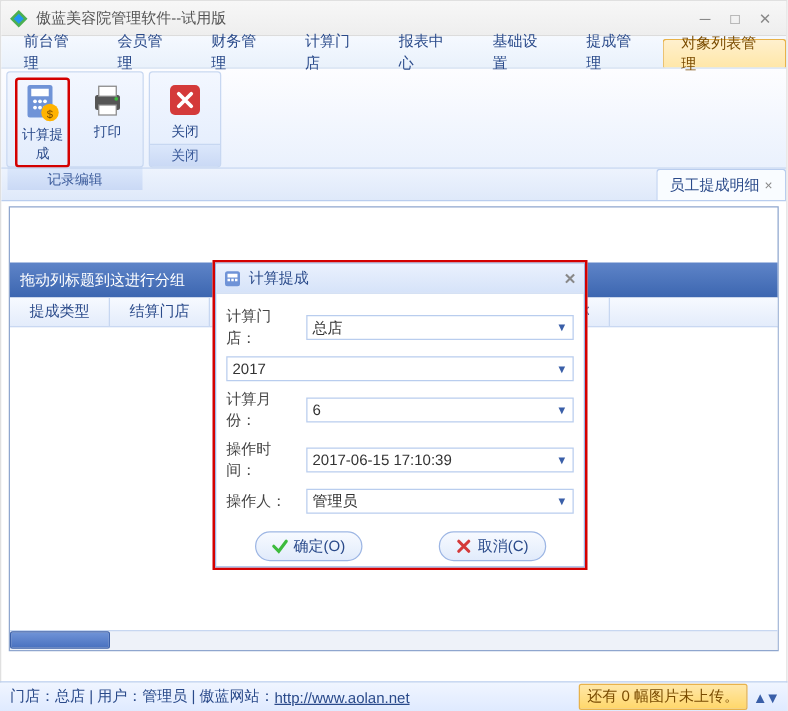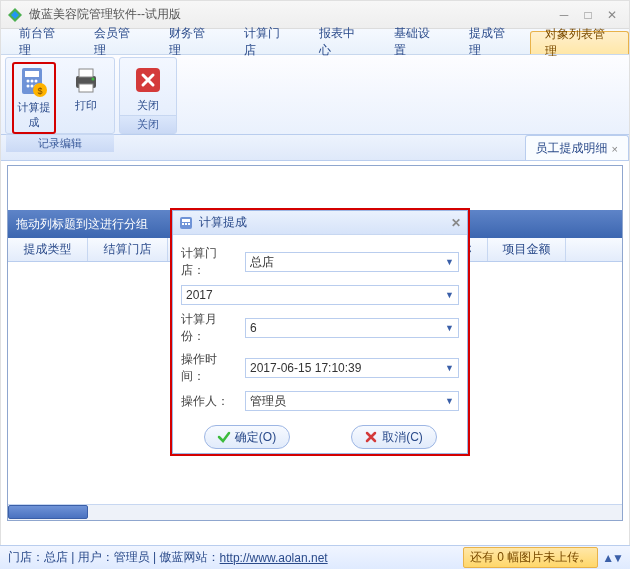--- a/index.html
+++ b/index.html
@@ -284,21 +284,20 @@
 <div class="gridarea">
   <div class="group-panel">拖动列标题到这进行分组</div>
   <div class="grid-header" id="gridheader">
       <div class="col" style="width: 80px;">提成类型</div>
       <div class="col" style="width: 80px;">结算门店</div>
       <div class="col" style="width: 60px;"></div>
       <div class="col" style="width: 60px;"></div>
       <div class="col" style="width: 60px;"></div>
       <div class="col" style="width: 60px;"></div>
       <div class="col" style="width: 80px;">项目名称</div>
-      <div class="col" style="width: 78px;">项目金额</div>
     </div>
   <div class="grid-body"></div>
   <div class="hscroll">
     <div class="thumb"></div>
   </div>
 
   <div class="dialog">
     <div class="dialog-inner">
       <div class="dialog-title">
         <svg class="dicon" viewBox="0 0 14 14">

